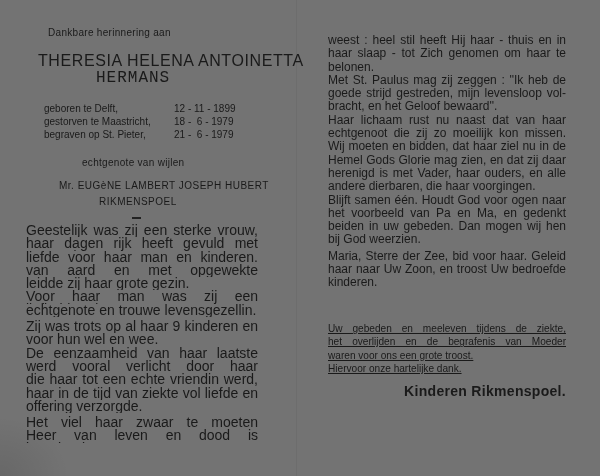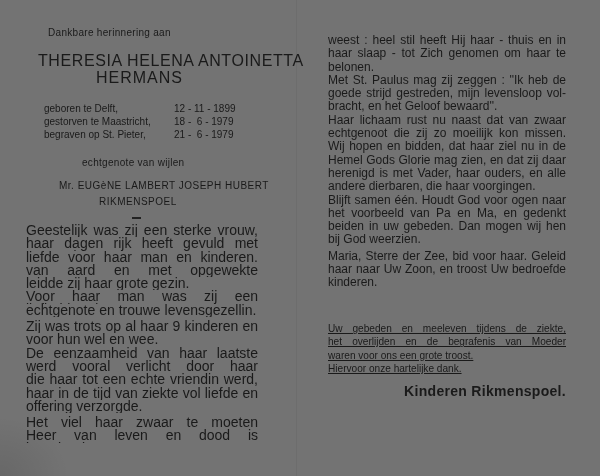--- a/index.html
+++ b/index.html
@@ -17,21 +17,21 @@
     }
     .fold {
       position: absolute; left: 296px; top: 0; width: 1px; height: 476px;
       background: rgba(0,0,0,0.05);
     }
     .jline { display: block; text-align: justify; text-align-last: justify; white-space: normal; height: 13.3px; overflow: hidden; }
     .jline.end { text-align-last: left; }
 
     .intro { position: absolute; top: 27px; left: 48px; font-size: 10px; letter-spacing: 0.3px; }
     .firstnames { position: absolute; top: 52px; left: 38px; font-size: 16px; letter-spacing: 0.6px; }
-    .surname { position: absolute; top: 69px; left: 96px; font-size: 16px; letter-spacing: 1px; }
+    .surname { position: absolute; top: 69px; left: 96px; font-size: 16px; letter-spacing: 1px; font-family: Liberation Mono, monospace; }
     .dates { position: absolute; top: 102px; left: 44px; width: 200px; font-size: 10px; line-height: 13.2px; }
     .dates .row { display: flex; justify-content: space-between; }
     .dates .row .d { width: 70px; white-space: pre; text-align: left; }
     .spouse-intro { position: absolute; top: 157px; left: 82px; font-size: 10px; letter-spacing: 0.3px; }
     .spouse-name { position: absolute; top: 180px; left: 35px; font-size: 10px; letter-spacing: 0.5px; margin-left: 24px; }
     .spouse-surname { position: absolute; top: 196px; left: 99px; font-size: 10px; letter-spacing: 0.5px; }
     .dash { position: absolute; top: 217px; left: 132px; width: 9px; height: 1.5px; background: #222; }
 
     .body-left { position: absolute; top: 224px; left: 26px; width: 232px; font-size: 14px; line-height: 13px; }
     .para { margin-bottom: 3px; }
@@ -106,23 +106,23 @@
       <span class="jline">weest : heel stil heeft Hij haar - thuis en in</span>
       <span class="jline">haar slaap - tot Zich genomen om haar te</span>
       <span class="jline end">belonen.</span>
     </div>
     <div class="para" style="margin-bottom:0">
       <span class="jline">Met St. Paulus mag zij zeggen : ''Ik heb de</span>
       <span class="jline">goede strijd gestreden, mijn levensloop vol-</span>
       <span class="jline end">bracht, en het Geloof bewaard''.</span>
     </div>
     <div class="para" style="margin-bottom:0">
-      <span class="jline">Haar lichaam rust nu naast dat van zwaar</span>
+      <span class="jline">Haar lichaam rust nu naast dat van haar</span>
       <span class="jline">echtgenoot die zij zo moeilijk kon missen.</span>
-      <span class="jline">Wij hopen en bidden, dat haar ziel nu in de</span>
+      <span class="jline">Wij moeten en bidden, dat haar ziel nu in de</span>
       <span class="jline">Hemel Gods Glorie mag zien, en dat zij daar</span>
       <span class="jline">herenigd is met Vader, haar ouders, en alle</span>
       <span class="jline end">andere dierbaren, die haar voorgingen.</span>
     </div>
     <div class="para">
       <span class="jline">Blijft samen één. Houdt God voor ogen naar</span>
       <span class="jline">het voorbeeld van Pa en Ma, en gedenkt</span>
       <span class="jline">beiden in uw gebeden. Dan mogen wij hen</span>
       <span class="jline end">bij God weerzien.</span>
     </div>

